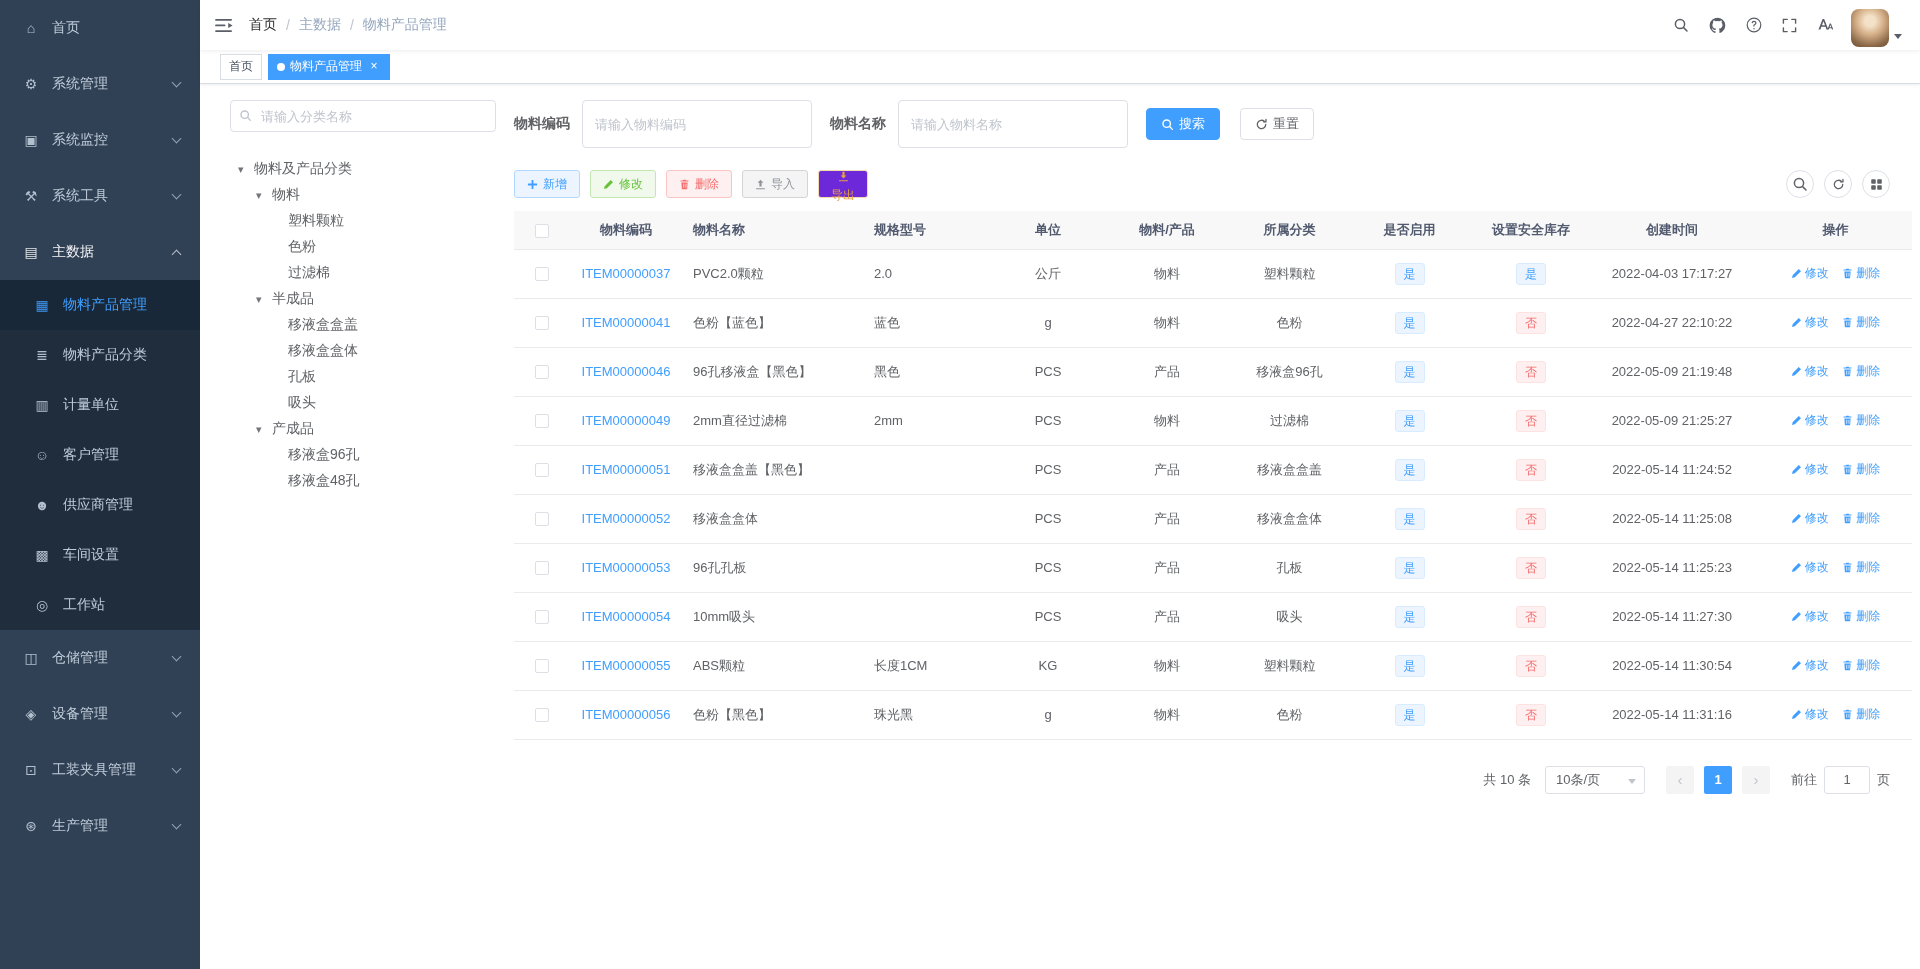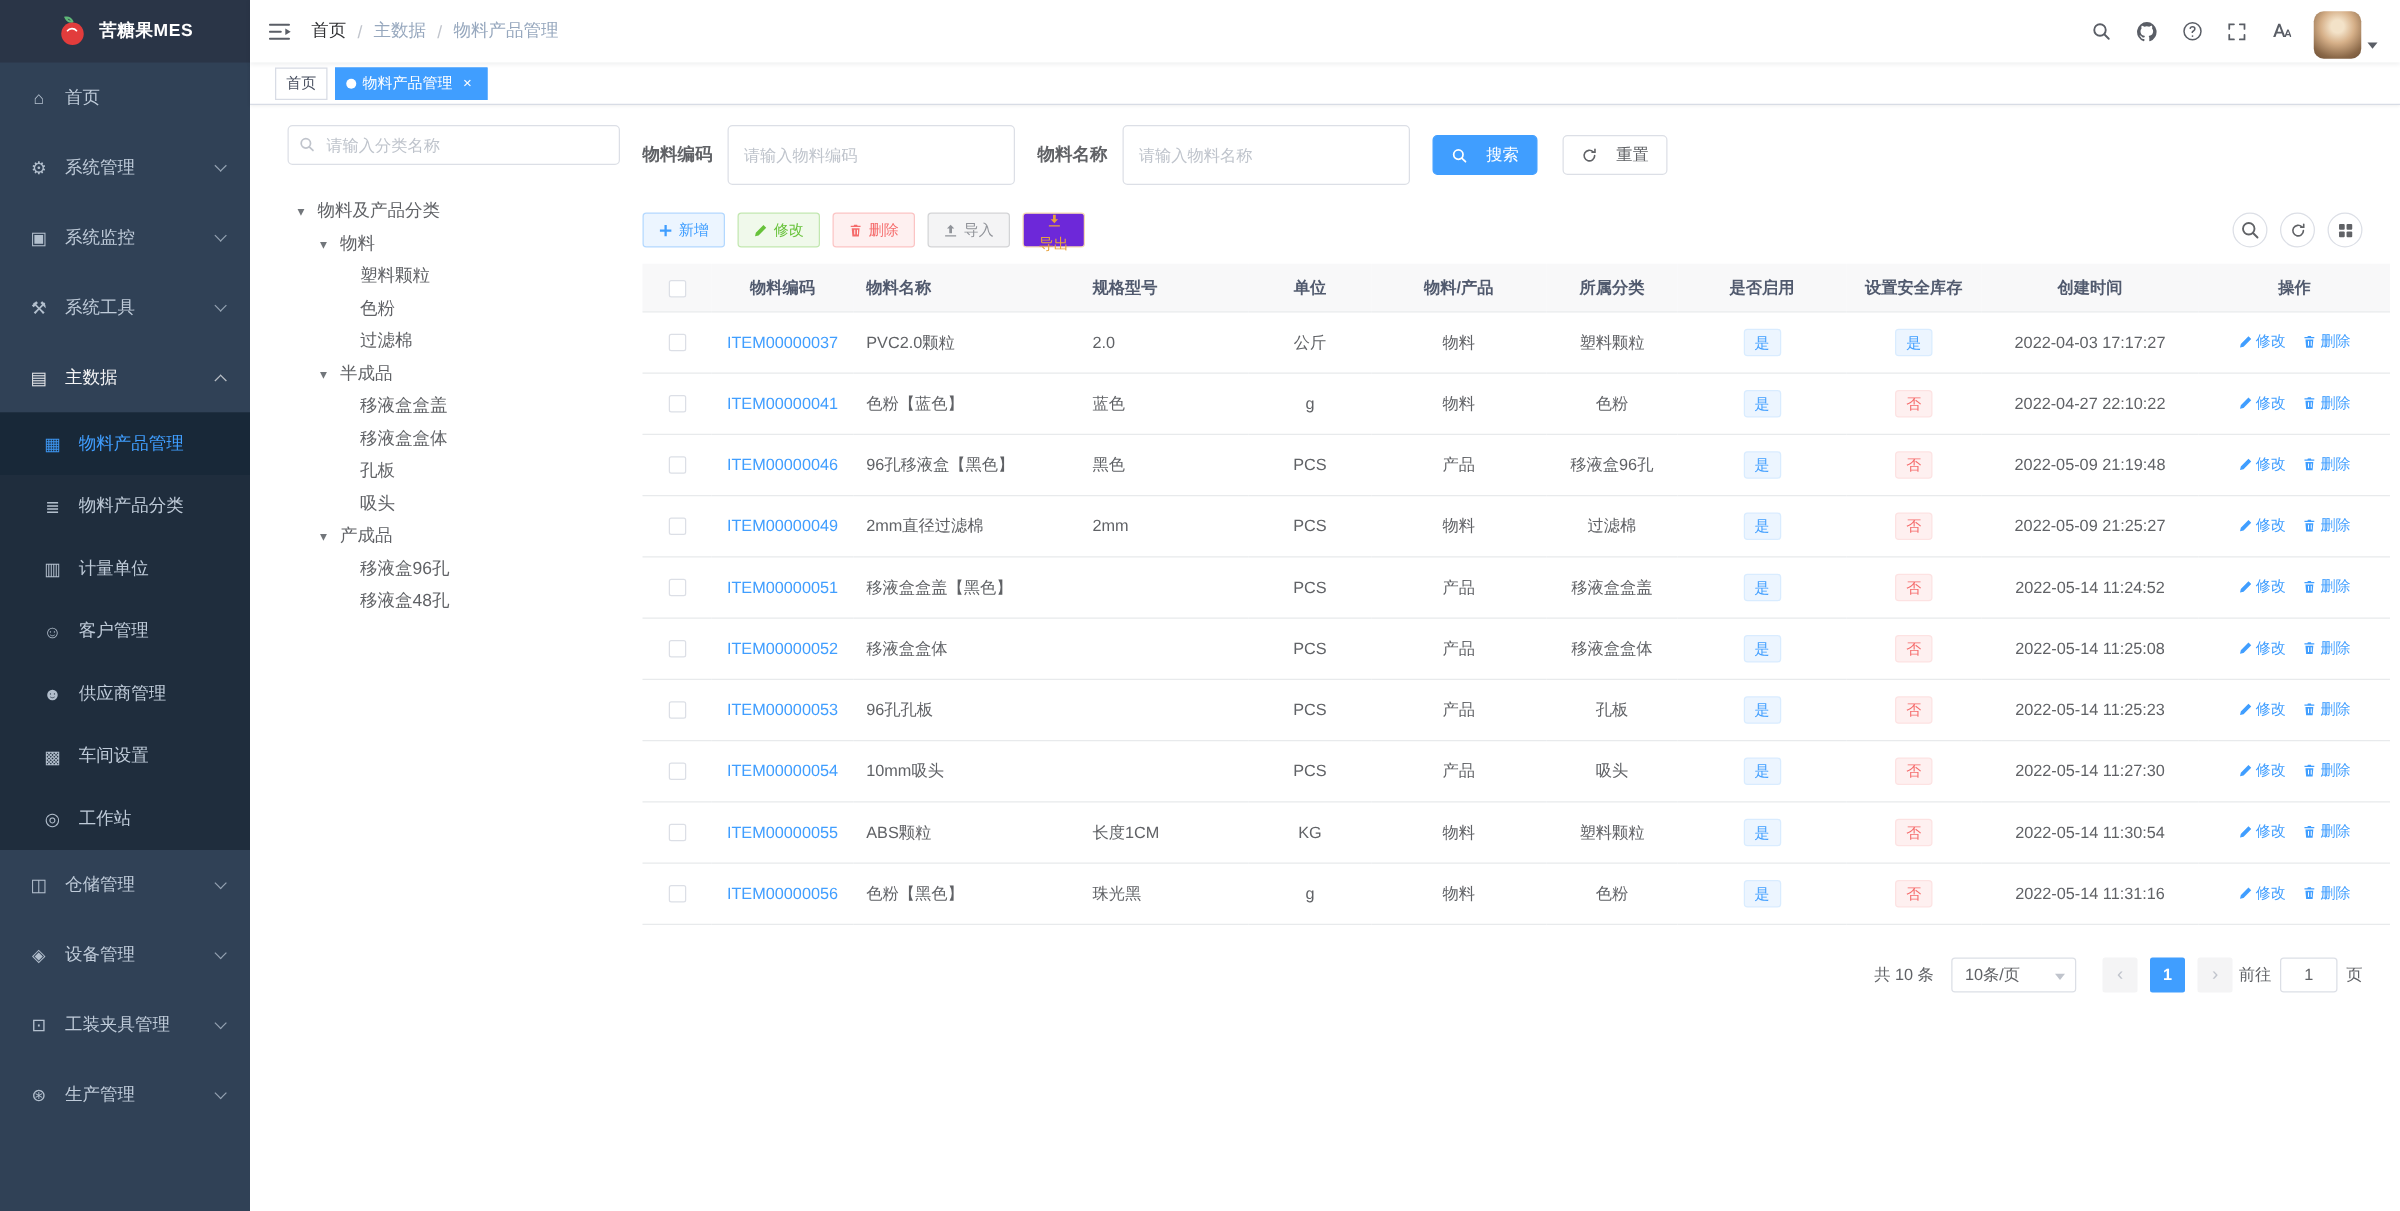--- a/index.html
+++ b/index.html
@@ -58,21 +58,21 @@
   .tree-node.lvl1 { padding-left:26px; }
   .tree-node.lvl2 { padding-left:58px; }
   .tree-caret { width:16px; font-size:11px; color:#72767b; flex:none; }
 
   .table-panel { flex:1; min-width:0; }
 
   .filter-row { display:flex; align-items:center; margin-bottom:22px; }
   .f-label { font-size:14px; font-weight:700; color:#606266; margin-right:12px; white-space:nowrap; }
   .f-input { width:230px; height:48px; border:1px solid #dcdfe6; border-radius:4px; padding:0 12px; font-size:13px; color:#606266; margin-right:18px; outline:none; }
   .f-input::placeholder { color:#bfc4cc; }
-  .btn { height:32px; border-radius:4px; font-size:13px; display:inline-flex; align-items:center; gap:15px; padding:0 14px; cursor:pointer; border:1px solid transparent;
+  .btn { height:32px; border-radius:4px; font-size:13px; display:inline-flex; align-items:center; gap:5px; padding:0 14px; cursor:pointer; border:1px solid transparent;
     font-family:inherit; }
   .btn-primary { background:#409eff; border-color:#409eff; color:#fff; }
   .btn-default { background:#fff; border-color:#dcdfe6; color:#606266; margin-left:20px; }
 
   .toolbar-row { display:flex; align-items:center; margin-bottom:13px; }
   .tool-btn { height:28px; padding:0 12px; border-radius:3px; font-size:12px; display:inline-flex; align-items:center; gap:5px; margin-right:10px; cursor:pointer; border:1px solid; font-family:inherit; background:#fff; }
   .tb-primary { color:#409eff; background:#ecf5ff; border-color:#b3d8ff; }
   .tb-success { color:#67c23a; background:#f0f9eb; border-color:#c2e7b0; }
   .tb-danger  { color:#f56c6c; background:#fef0f0; border-color:#fbc4c4; }
   .tb-info    { color:#909399; background:#f4f4f5; border-color:#d3d4d6; }
@@ -93,40 +93,30 @@
   .tag-red  { color:#f56c6c; background:#fef0f0; border-color:#fde2e2; }
   .op-link { color:#409eff; font-size:12px; display:inline-flex; align-items:center; gap:3px; cursor:pointer; }
   .op-link + .op-link { margin-left:10px; }
 
   .pagination { display:flex; justify-content:flex-end; align-items:center; margin-top:26px; font-size:13px; color:#606266; }
   .pg-total { margin-right:14px; }
   .pg-size { position:relative; width:100px; height:28px; border:1px solid #dcdfe6; border-radius:3px; line-height:26px; padding:0 24px 0 10px; cursor:pointer; margin-right:16px; white-space:nowrap; }
   .sel-caret { position:absolute; right:8px; top:12px; width:0; height:0; border:4px solid transparent; border-top:5px solid #c0c4cc; }
   .pg-btn { min-width:28px; height:28px; background:#f4f4f5; border-radius:2px; display:flex; align-items:center; justify-content:center; color:#c0c4cc; font-size:15px; margin:0 5px; cursor:pointer; }
   .pg-btn.active { background:#409eff; color:#fff; font-size:13px; font-weight:700; }
-  .pg-goto { display:flex; align-items:center; gap:7px; }
+  .pg-goto { margin-left:16px; display:flex; align-items:center; gap:7px; }
   .pg-goto input { width:46px; height:28px; border:1px solid #dcdfe6; border-radius:3px; text-align:center; font-size:13px; color:#606266; outline:none; }
   svg { display:block; }
 </style>
 </head>
 <body>
 
 <div class="app">
 
   <aside class="sidebar">
-    <div class="logo">
-      <span>
-          <svg viewBox="0 0 26 26" width="26" height="26">
-            <path d="M13 5.4C12 3 9.8 1.7 7.4 2c.9 2 2.7 3.3 4.8 3.5" fill="none" stroke="#5fb878" stroke-width="1.6" stroke-linecap="round"></path>
-            <circle cx="13" cy="15" r="9" fill="#e23c3c"></circle>
-            <path d="M9 12.6c1.6-2.1 5.3-2.5 7.2 0" stroke="#fff" stroke-width="1.3" fill="none" stroke-linecap="round"></path>
-          </svg>
-        </span>
-      <h1>苦糖果MES</h1>
-    </div>
     <nav class="menu" id="sidebar-menu">
         <div class="menu-item">
     <span class="mi-icon">⌂</span>
     <span class="mi-label">首页</span>
 
   </div>
         <div class="menu-item">
     <span class="mi-icon">⚙</span>
     <span class="mi-label">系统管理</span>
     <span class="mi-arrow"></span>

